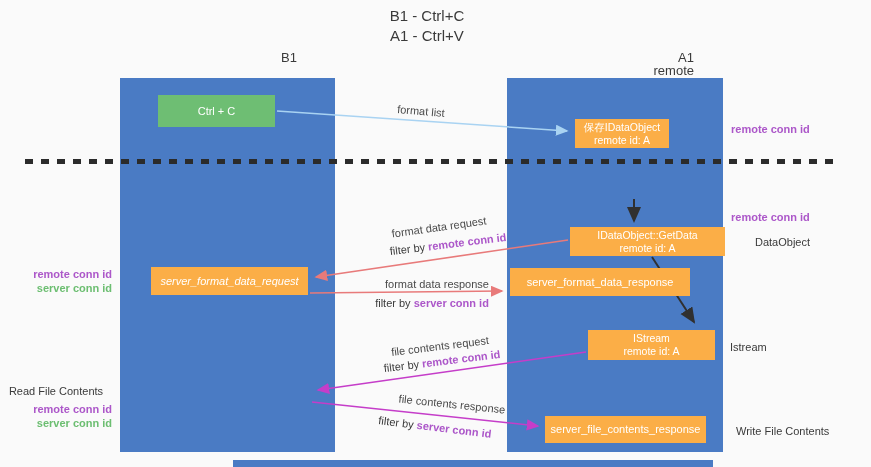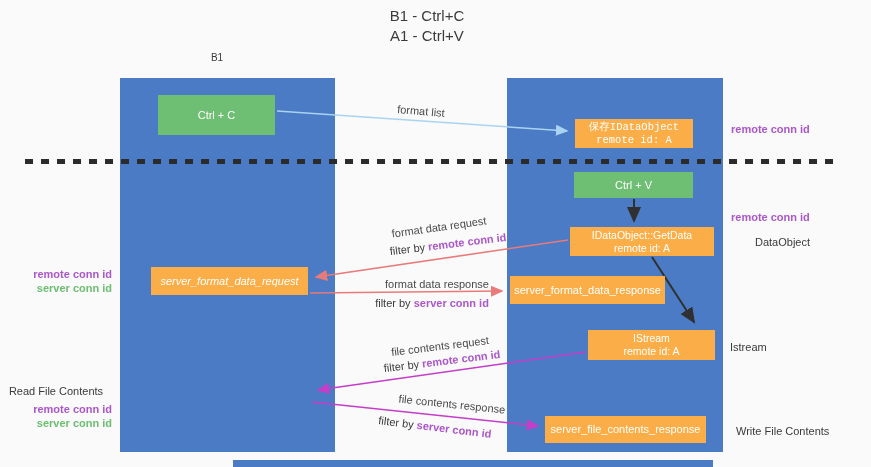--- a/index.html
+++ b/index.html
@@ -14,21 +14,21 @@
     --arrow-blue:#A9D3F2;
     --arrow-black:#303030;
     --background:#FAFAFA;
   }
   html,body{margin:0;padding:0;}
   body{font-family:"Liberation Sans","DejaVu Sans",sans-serif;background:#fff;}
   .canvas{position:relative;width:871px;height:467px;background:var(--background);overflow:hidden;padding-left:23px;}
 
   .title{position:absolute;left:327px;top:6px;width:200px;text-align:center;
          font-size:15px;line-height:20px;color:var(--text-dark);}
-  .col-header{position:absolute;width:160px;text-align:center;font-size:10px;
+  .col-header{position:absolute;width:160px;text-align:right;font-size:13px;
               line-height:13px;color:var(--text-dark);}
   .lifeline{position:absolute;top:78px;height:374px;background:var(--column-blue);}
 
   .dashed{position:absolute;left:25px;top:159px;width:810px;height:5px;
           background:repeating-linear-gradient(90deg,#2B2B2B 0 8px,transparent 8px 16px);}
 
   .box{position:absolute;display:flex;flex-direction:column;justify-content:center;
        align-items:center;color:#fff;text-align:center;font-size:11px;line-height:13px;}
   .box.green{background:var(--box-green);}
   .box.orange{background:var(--box-orange);}
@@ -59,20 +59,24 @@
 <div class="canvas">
 
   <div class="title">
     <div>B1 - Ctrl+C</div>
     <div>A1 - Ctrl+V</div>
   </div>
 
   <div class="col-header" style="left:137px;top:51px;">
     <div>B1</div>
   </div>
+  <div class="col-header" style="left:534px;top:51px;">
+    <div>A1</div>
+    <div>remote</div>
+  </div>
 
   <div class="lifeline" style="left:120px;width:215px;"></div>
   <div class="lifeline" style="left:507px;width:216px;"></div>
 
   <div class="dashed"></div>
 
   <svg class="overlay" width="871" height="467">
     <defs>
       <marker id="ah-blue" markerWidth="9" markerHeight="8" refX="7" refY="3.5" orient="auto">
         <path class="f-blue" d="M0,0 L8,3.5 L0,7 z"></path>
@@ -89,43 +93,40 @@
     </defs>
     <line class="st-blue" x1="277" y1="111" x2="567" y2="131" marker-end="url(#ah-blue)"></line>
     <line class="st-black" x1="634" y1="199" x2="634" y2="221" marker-end="url(#ah-black)"></line>
     <line class="st-black" x1="652" y1="257" x2="694" y2="322" marker-end="url(#ah-black)"></line>
     <line class="st-red" x1="568" y1="240" x2="316" y2="277" marker-end="url(#ah-red)"></line>
     <line class="st-red" x1="310" y1="293" x2="502" y2="291" marker-end="url(#ah-red)"></line>
     <line class="st-mag" x1="586" y1="352" x2="318" y2="390" marker-end="url(#ah-mag)"></line>
     <line class="st-mag" x1="312" y1="402" x2="538" y2="426" marker-end="url(#ah-mag)"></line>
   </svg>
 
-  <div class="box green" style="left:158px;top:95px;width:117px;height:40px;">
+  <div class="box green" style="left:158px;top:95px;width:117px;height:32px;">
     <div>Ctrl + C</div>
   </div>
 
-  <div class="box orange" style="left:575px;top:119px;width:118px;height:29px;font-family:Liberation Mono, monospace;">
+  <div class="box orange" style="left:575px;top:119px;width:94px;height:29px;">
     <div class="l2">保存IDataObject</div>
     <div class="l2">remote id: A</div>
   </div>
 
-  <div class="box green" style="left:574px;top:172px;width:119px;height:26px;">
-    <div>Ctrl + V</div>
-  </div>
 
-  <div class="box orange" style="left:570px;top:227px;width:144px;height:29px;">
+  <div class="box orange" style="left:570px;top:227px;width:155px;height:29px;">
     <div class="l2">IDataObject::GetData</div>
     <div class="l2">remote id: A</div>
   </div>
 
   <div class="box orange" style="left:151px;top:267px;width:157px;height:28px;font-style:italic;">
     <div>server_format_data_request</div>
   </div>
 
-  <div class="box orange" style="left:510px;top:276px;width:155px;height:28px;">
+  <div class="box orange" style="left:510px;top:268px;width:180px;height:28px;">
     <div>server_format_data_response</div>
   </div>
 
   <div class="box orange" style="left:588px;top:330px;width:127px;height:30px;">
     <div class="l2">IStream</div>
     <div class="l2">remote id: A</div>
   </div>
 
 
   <div class="box orange" style="left:545px;top:416px;width:161px;height:27px;">

